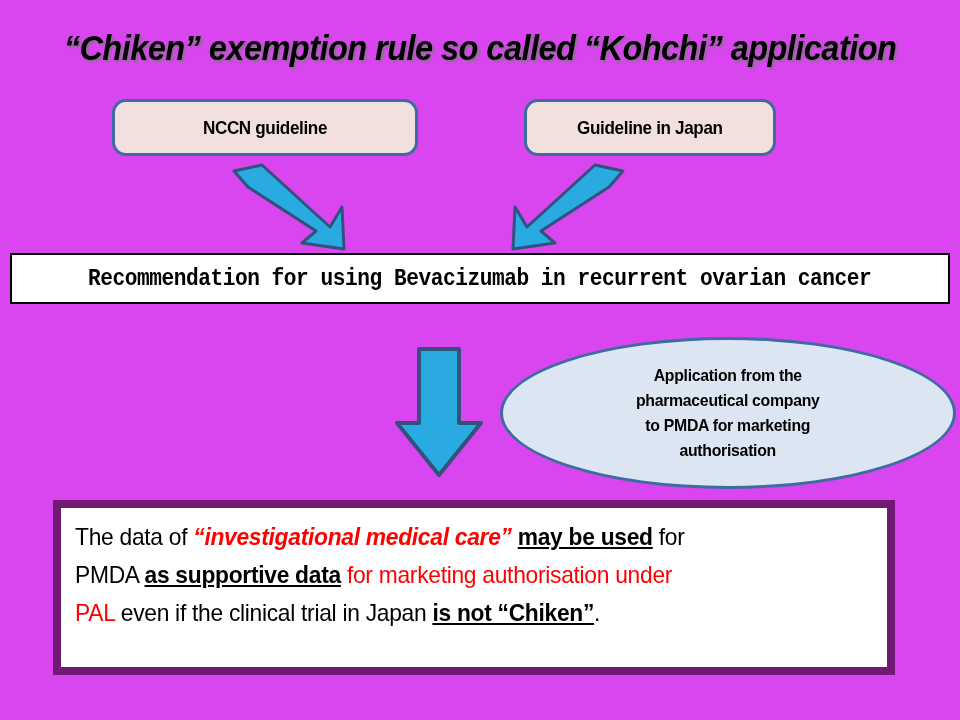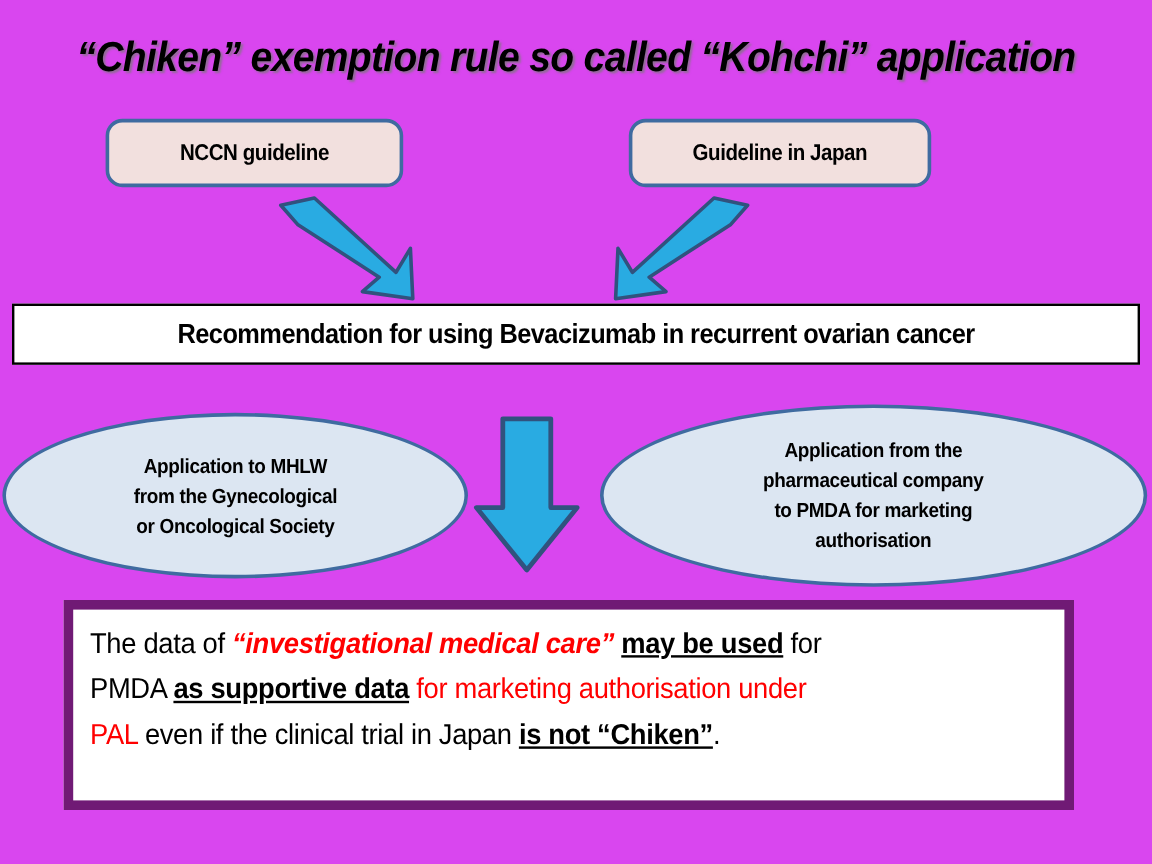--- a/index.html
+++ b/index.html
@@ -53,41 +53,42 @@
     justify-content: center;
   }
   .guideline-box .label {
     font-size: 19px;
     font-weight: bold;
     letter-spacing: -0.4px;
     transform: scaleX(0.9);
     color: #000000;
     white-space: nowrap;
   }
-  #box-nccn   { left: 88px; top: 99px;  width: 248px; height: 57px; }
+  #box-nccn   { left: 112px; top: 99px;  width: 306px; height: 57px; }
   #box-japan  { left: 524px; top: 99px;  width: 252px; height: 57px; }
 
   
   .diag-arrow {
     position: absolute;
   }
 
   
   #recommendation {
     position: absolute;
     left: 10px;
     top: 253px;
     width: 940px;
     height: 51px;
     box-sizing: border-box;
     background: #ffffff;
     border: 2px solid #000000;
     display: flex;
     align-items: center;
     justify-content: center;
+    font-family: Liberation Mono, monospace;
   }
   #recommendation .label {
     font-size: 23px;
     font-weight: bold;
     letter-spacing: -0.5px;
     transform: scaleX(0.92);
     white-space: nowrap;
   }
 
   
@@ -166,27 +167,20 @@
   </svg>
 
   <svg class="diag-arrow" style="left:505px; top:163px;" width="130" height="90" viewBox="0 0 130 90">
     <polygon points="118,8 90,2 22,64 10,44 8,86 50,80 36,68 104,24" fill="#29abe2" stroke="#31527e" stroke-width="3" stroke-linejoin="round"></polygon>
   </svg>
 
   <div id="recommendation">
     <span class="label">Recommendation for using Bevacizumab in recurrent ovarian cancer</span>
   </div>
 
-  <div class="ellipse" id="ellipse-left">
-    <div class="etext">
-      <div>Application to MHLW</div>
-      <div>from the Gynecological</div>
-      <div>or Oncological Society</div>
-    </div>
-  </div>
 
   <svg id="center-arrow" viewBox="0 0 92 135">
     <polygon points="26,4 66,4 66,78 88,78 46,130 4,78 26,78" fill="#29abe2" stroke="#31527e" stroke-width="4" stroke-linejoin="round"></polygon>
   </svg>
 
   <div class="ellipse" id="ellipse-right">
     <div class="etext">
       <div>Application from the</div>
       <div>pharmaceutical company</div>
       <div>to PMDA for marketing</div>

